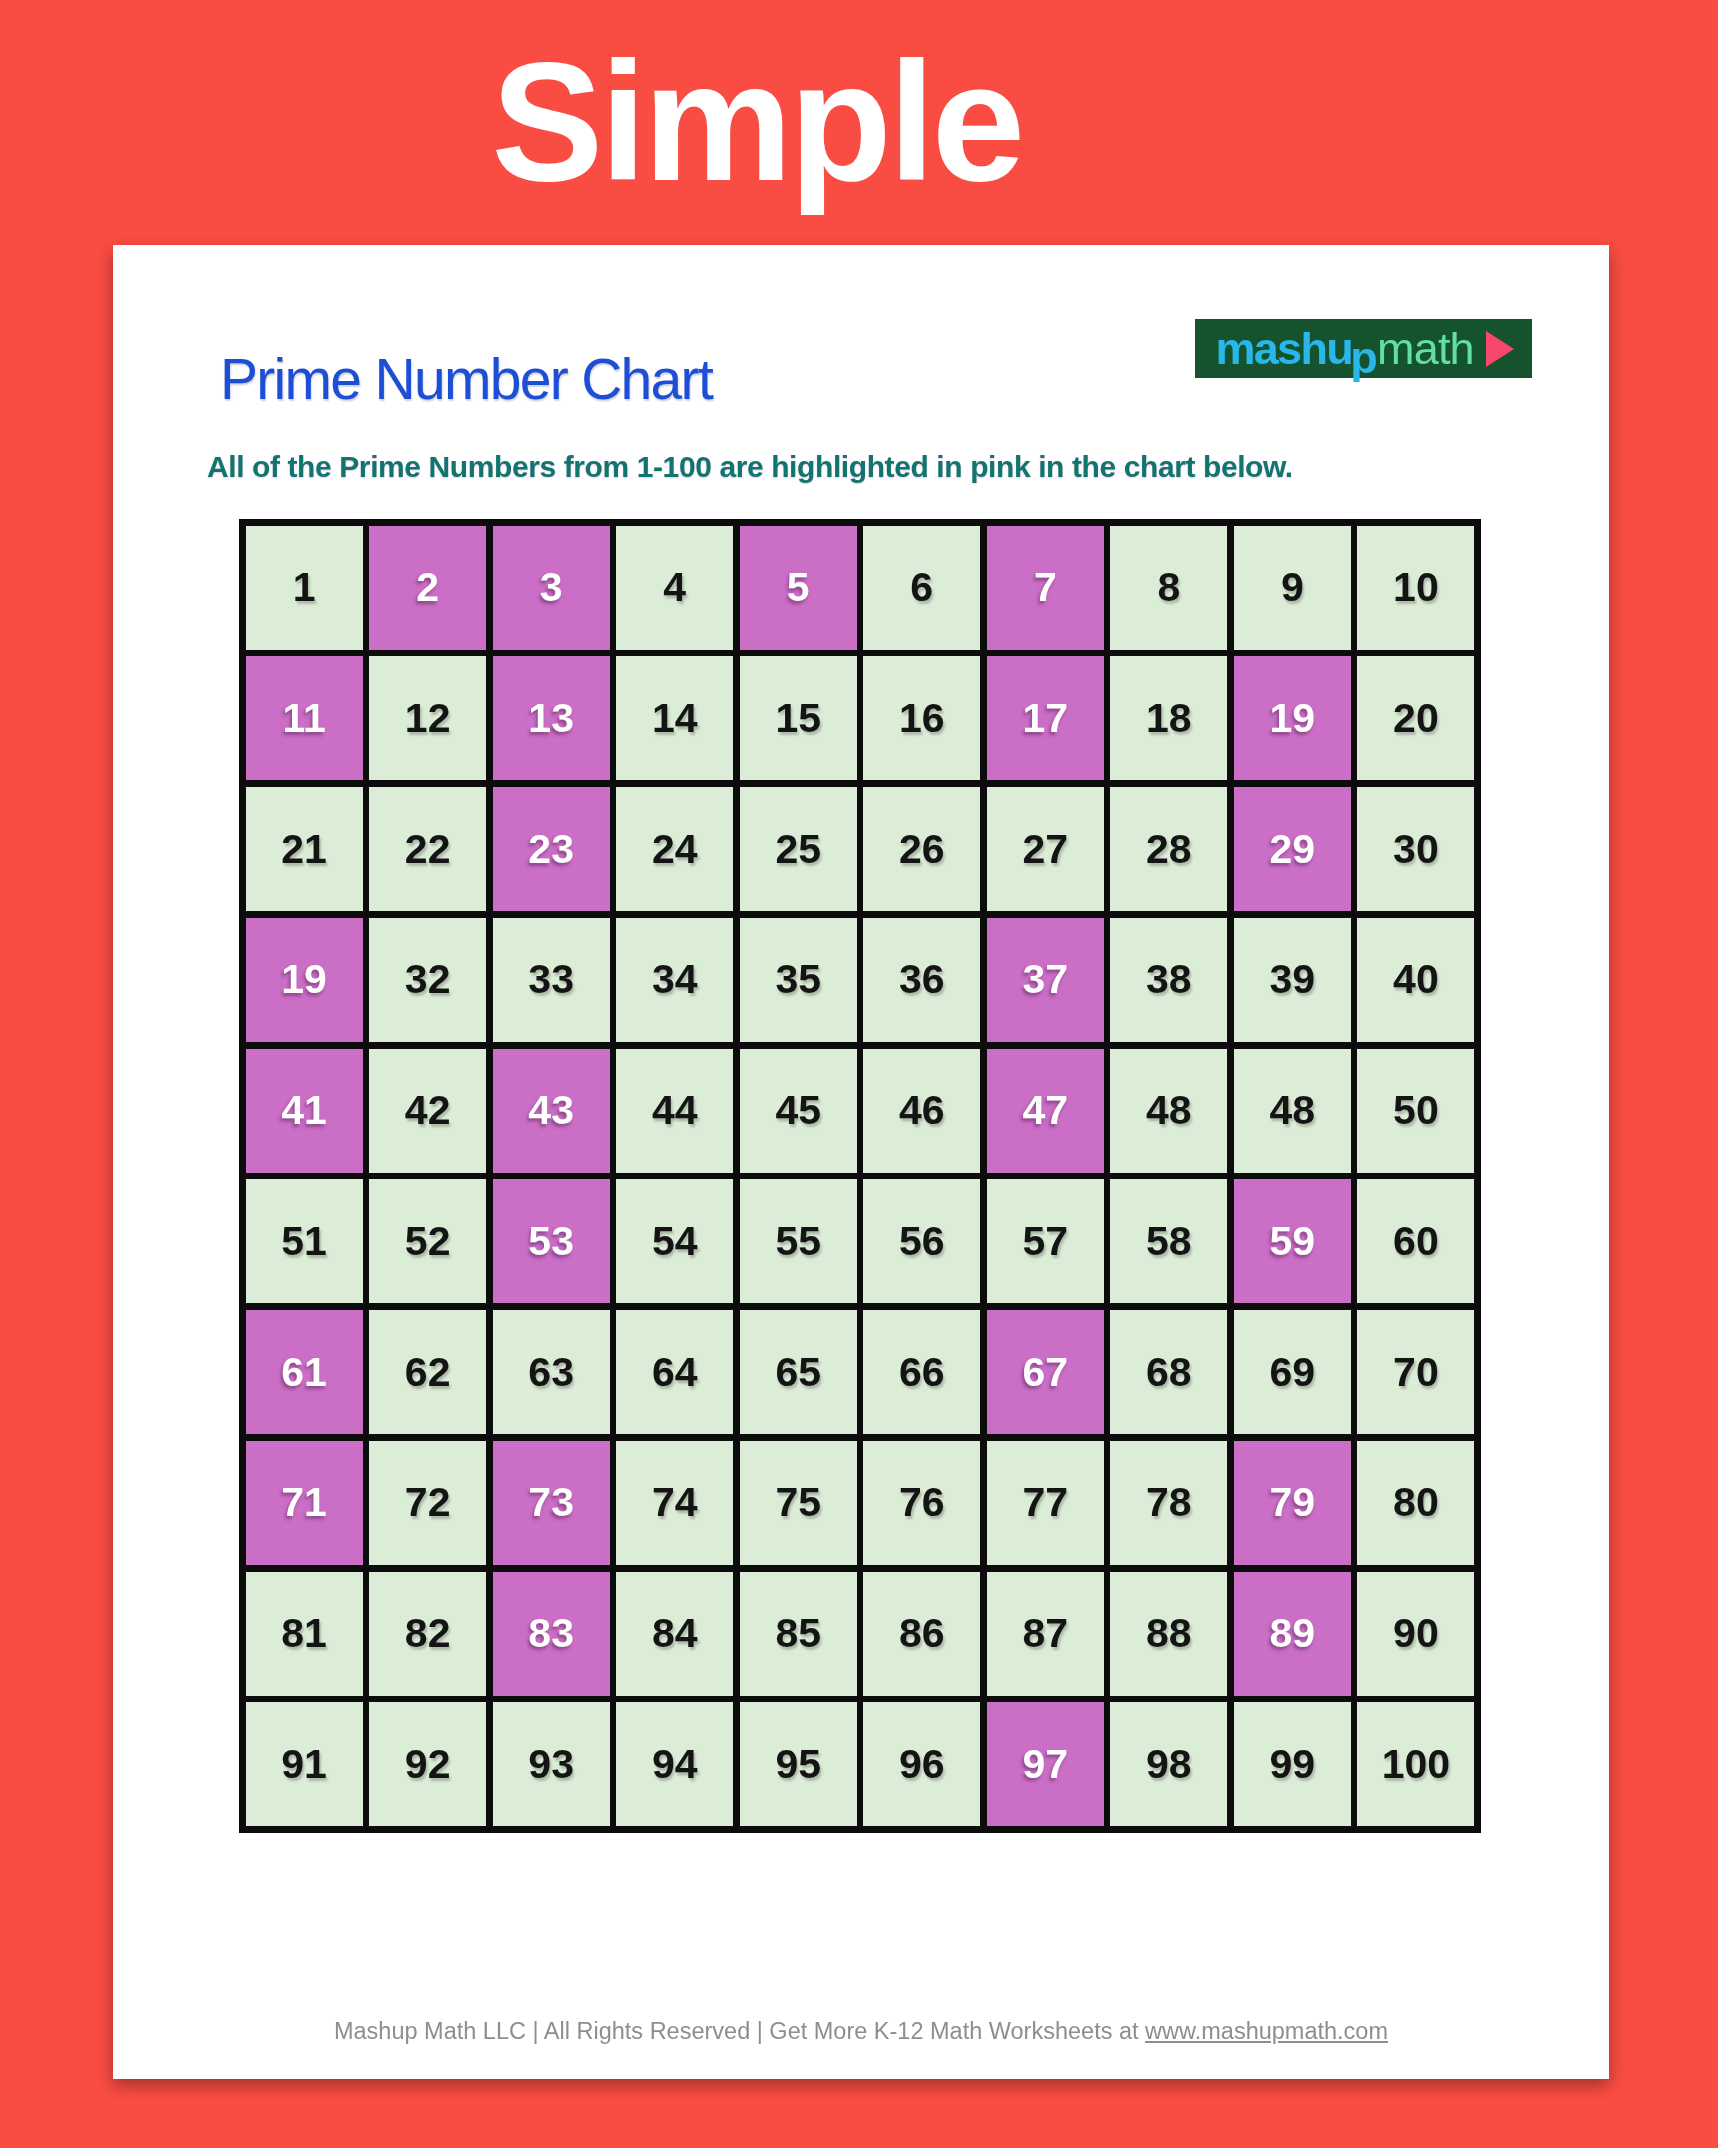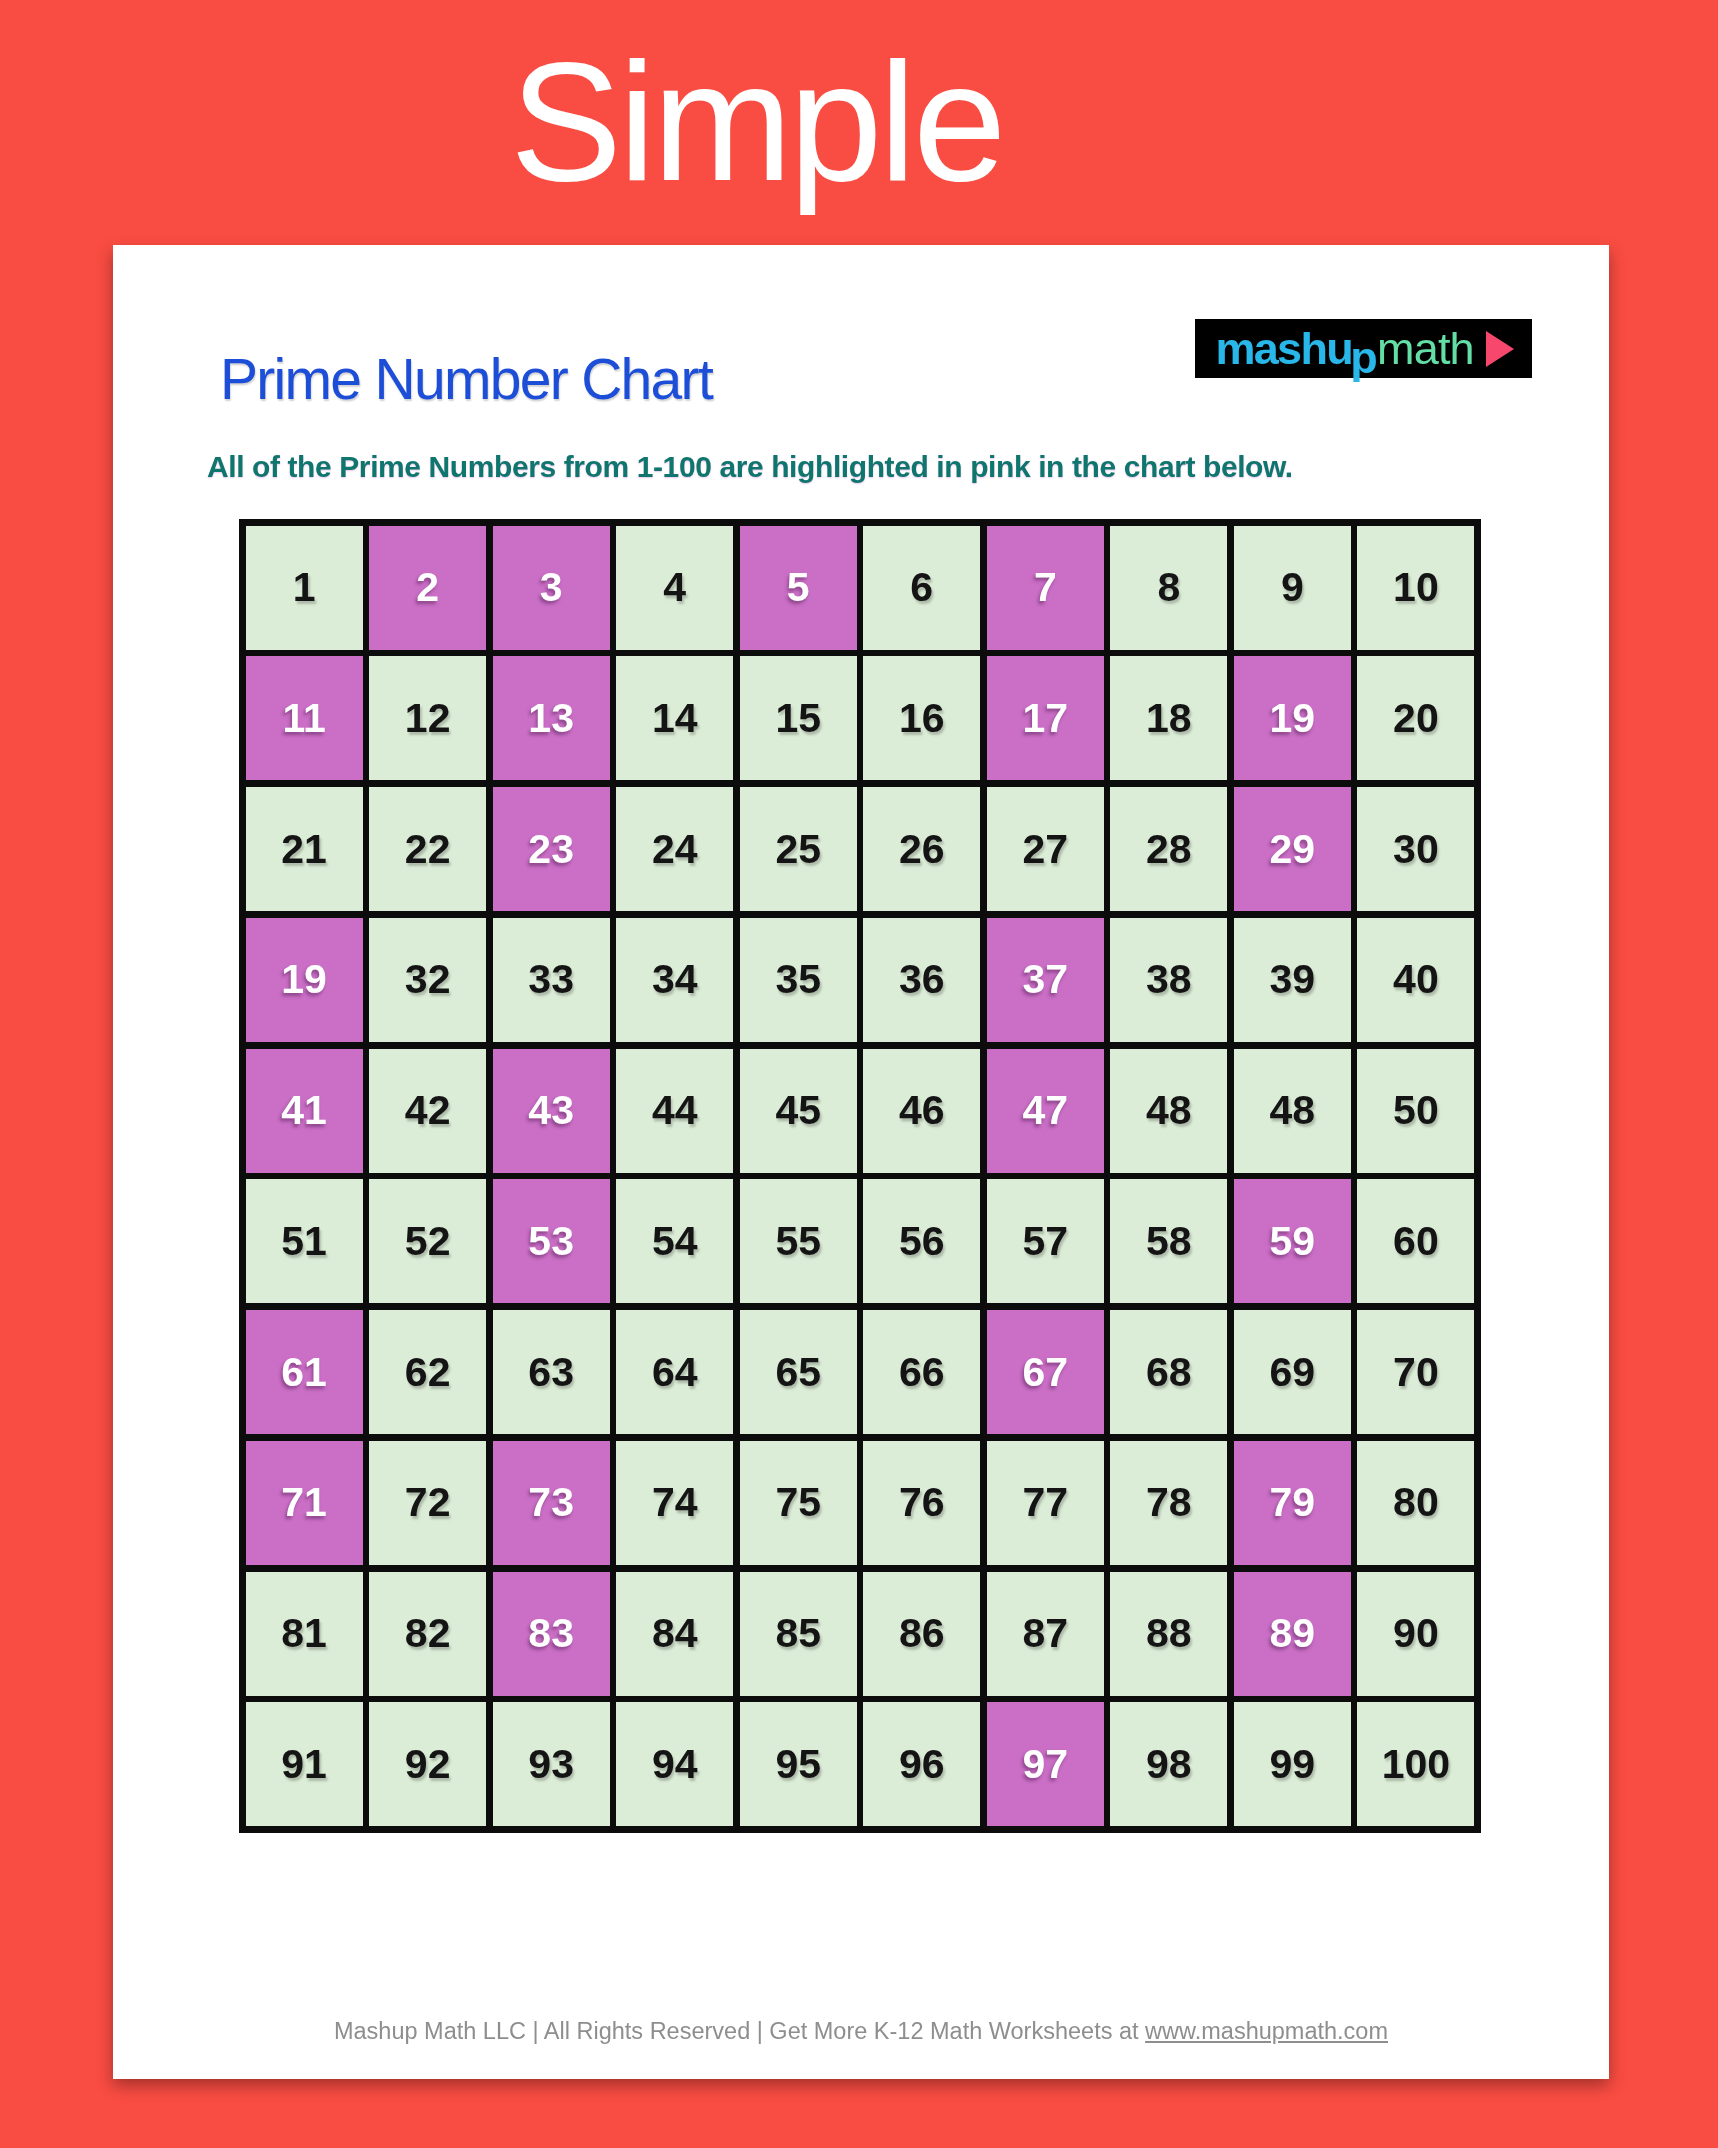--- a/index.html
+++ b/index.html
@@ -2,32 +2,32 @@
 <html style="font-size:13.4px"><head>
 <meta charset="utf-8">
 <style>
   * { margin:0; padding:0; box-sizing:border-box; }
   html,body { width:1718px; height:2148px; }
   body { background:#f94c42; font-family:"Liberation Sans", sans-serif; position:relative; overflow:hidden; }
 
   .banner-title{
     position:absolute; left:0; top:0; width:1506px; height:245px;
     display:flex; align-items:center; justify-content:center;
-    color:#ffffff; font-size:168px; font-weight:normal; letter-spacing:-3.4px;padding-left:7px;
+    color:#ffffff; font-size:168px; font-weight:bold; letter-spacing:-3.4px;padding-left:7px;
   }
 
   .card{
     position:absolute; left:113px; top:245px; width:1496px; height:1834px;
     background:#ffffff; box-shadow:0 6.7px 15px rgba(0,0,0,0.35);
   }
 
   
   .logo{
     position:absolute; top:74px; right:77px; height:59px;
-    background:#000000; display:flex; align-items:center;
+    background:#14532d; display:flex; align-items:center;
     padding:0 18.5px 0 20px;
   }
   .logo-mashu{
     color:#29b6e8; font-size:45px; font-weight:bold; letter-spacing:-1.7px;
     display:inline-flex; align-items:baseline;
   }
   .logo-p{ position:relative; top:0.20em; margin-left:-0.04em; }
   .logo-math{
     color:#63dfa6; font-size:45px; font-weight:400; letter-spacing:-0.8px; margin-left:1px;
   }

